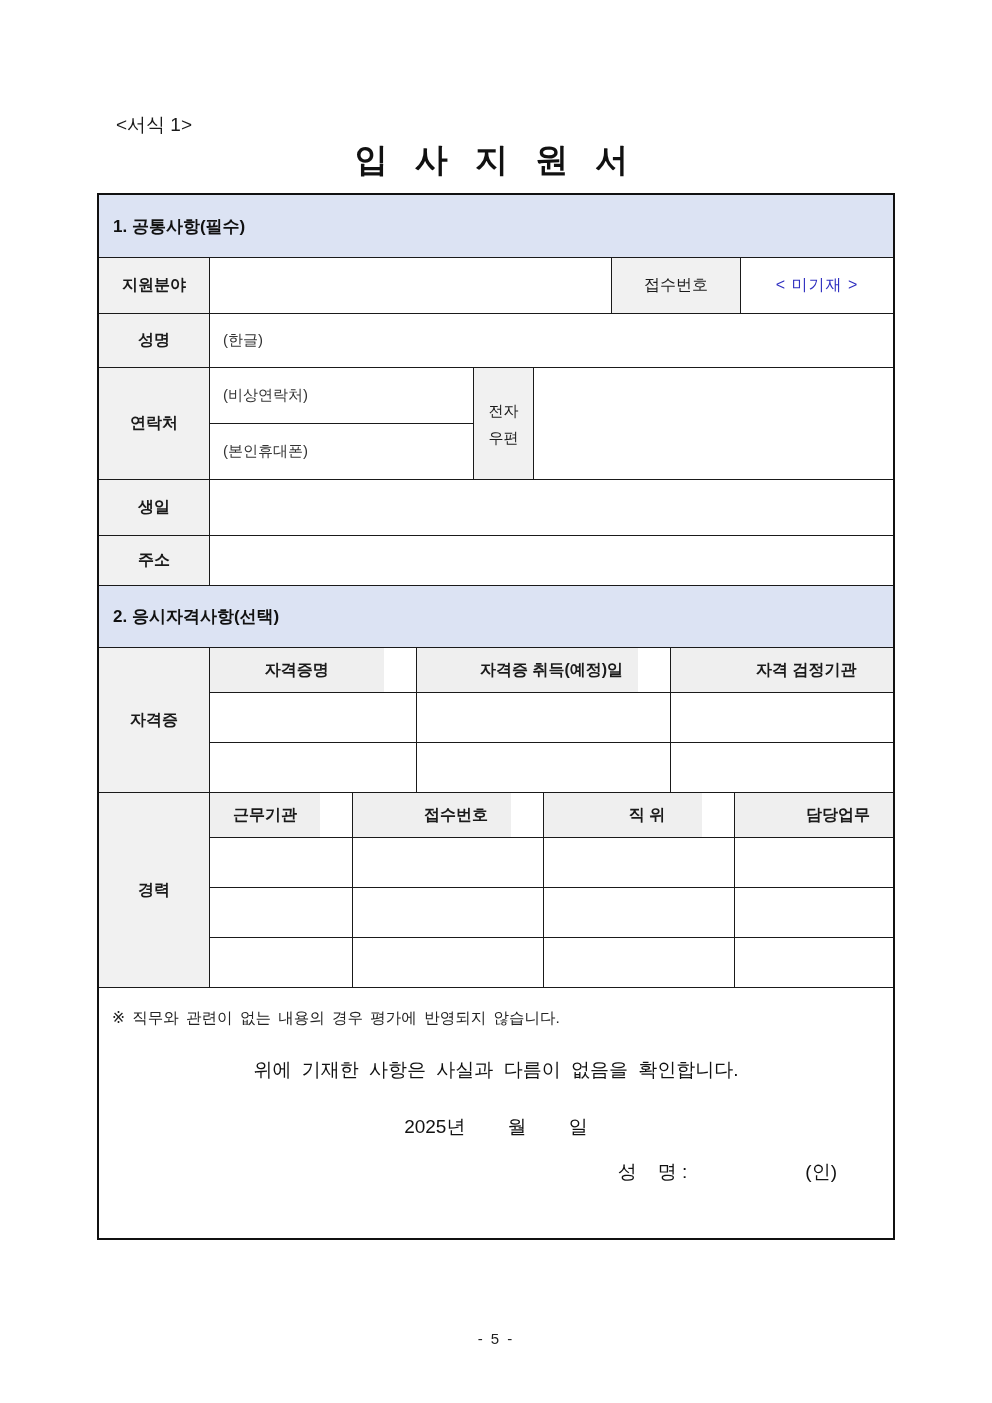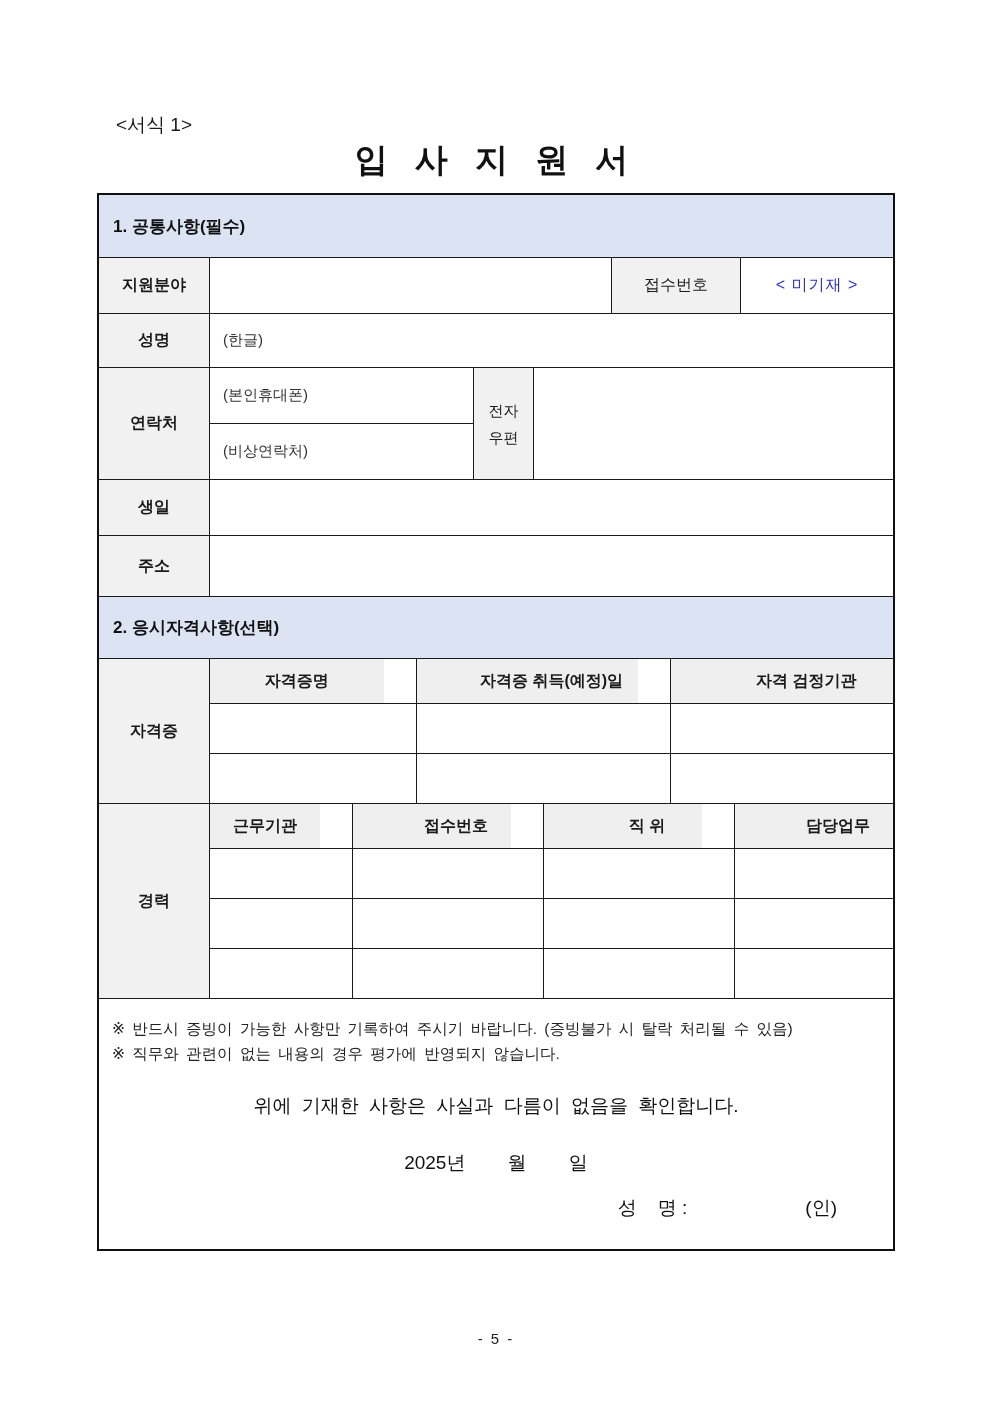--- a/index.html
+++ b/index.html
@@ -45,21 +45,21 @@
     background:#f1f1f1; justify-content:center; text-align:center;
     font-size:16px; font-weight:bold;
   }
   .label-plain { font-weight:normal; }
   .w-label { width:110px; flex:none; }
   .flex1 { flex:1; }
 
   .row-apply { height:56px; }
   .row-name { height:54px; }
   .row-birth { height:56px; }
-  .row-addr { height:61px; }
+  .row-addr { height:50px; }
 
   .w-receipt { width:129px; flex:none; font-size:16px; font-weight:normal; }
   .w-mi { width:153px; flex:none; justify-content:center; }
   .mi-text { color:#2f2fc0; font-size:16px; letter-spacing:1px; }
 
   .placeholder-cell { padding-left:13px; font-size:15px; color:#333; }
 
   .row-contact { height:112px; }
   .sub-col { width:264px; flex:none; display:flex; flex-direction:column; }
   .sub-row { flex:1; display:flex; align-items:center; padding-left:13px; font-size:15px; color:#333; }
@@ -122,22 +122,22 @@
     </div>
 
     <div class="band row-name">
       <div class="cell label-cell w-label">성명</div>
       <div class="cell flex1 placeholder-cell">(한글)</div>
     </div>
 
     <div class="band row-contact">
       <div class="cell label-cell w-label">연락처</div>
       <div class="sub-col">
+        <div class="sub-row">(비상연락처)</div>
         <div class="sub-row">(본인휴대폰)</div>
-        <div class="sub-row">(비상연락처)</div>
       </div>
       <div class="cell w-email">
         <span><span>전자</span><br>
         <span>우편</span></span>
       </div>
       <div class="cell flex1"></div>
     </div>
 
     <div class="band row-birth">
       <div class="cell label-cell w-label">생일</div>
@@ -196,21 +196,20 @@
         <div class="inner-row">
           <div class="inner-cell"></div>
           <div class="inner-cell"></div>
           <div class="inner-cell"></div>
           <div class="inner-cell"></div>
         </div>
       </div>
     </div>
 
     <div class="band footer-band">
-      <div class="note-line">※ 반드시 증빙이 가능한 사항만 기록하여 주시기 바랍니다. (증빙불가 시 탈락 처리될 수 있음)</div>
       <div class="note-line">※ 직무와 관련이 없는 내용의 경우 평가에 반영되지 않습니다.</div>
       <div class="confirm-line">위에 기재한 사항은 사실과 다름이 없음을 확인합니다.</div>
       <div class="date-line">2025년        월        일</div>
       <div class="sign-line">
         <span class="sign-name">성    명 :</span>
         <span class="sign-seal">(인)</span>
       </div>
     </div>
 
   </div>

